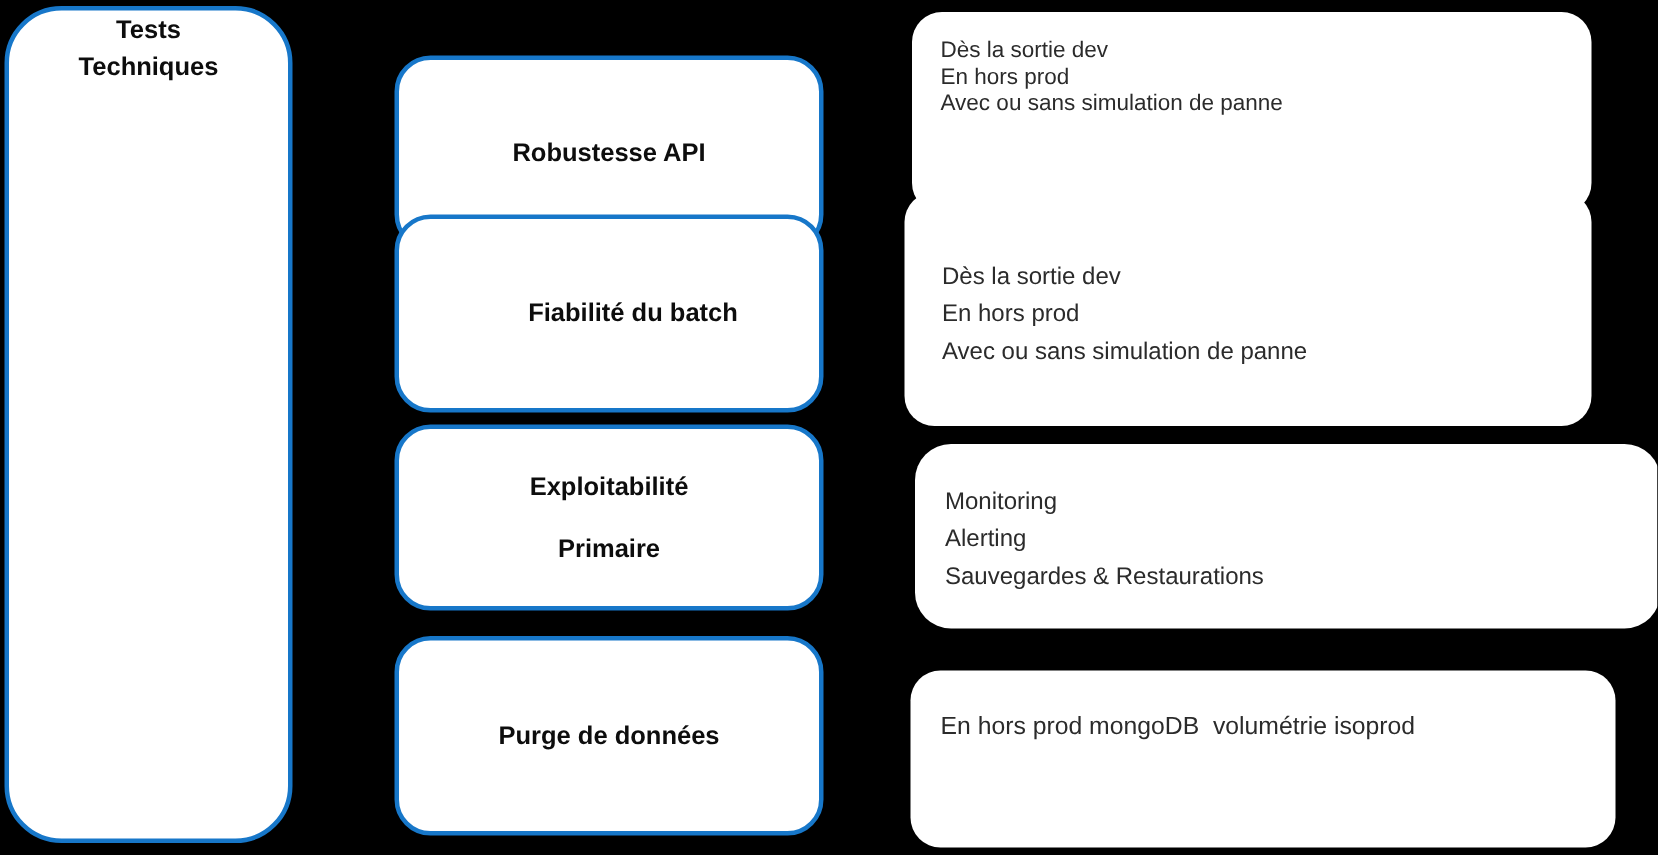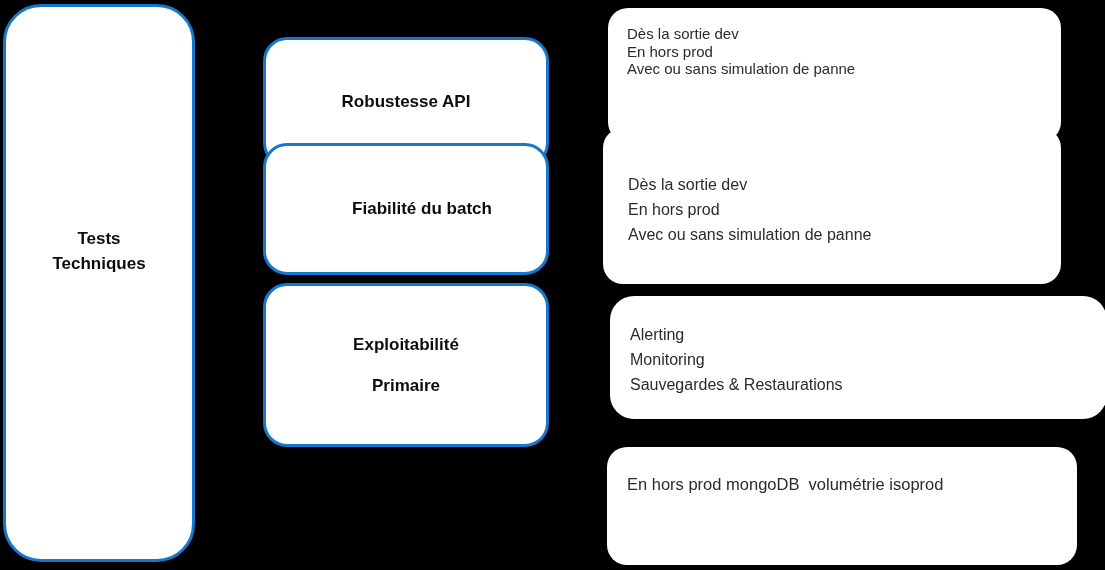--- a/index.html
+++ b/index.html
@@ -22,21 +22,21 @@
 
   
   .left-box {
     position: absolute;
     left: 3px; top: 4px;
     width: 192px; height: 558px;
     background: var(--fill);
     border: 3px solid var(--blue);
     border-radius: 38px;
     display: flex;
-    align-items: center;
+    align-items: flex-start;
     justify-content: center;
     padding-bottom: 64px;
   }
   .left-title {
     font-weight: bold;
     font-size: 17px;
     line-height: 25px;
     text-align: center;
     color: var(--heading);
     white-space: pre-line;
@@ -50,21 +50,21 @@
     background: var(--fill);
     border: 3px solid var(--blue);
     border-radius: 24px;
     display: flex;
     flex-direction: column;
     align-items: center;
     justify-content: center;
   }
   .mid-1 { top: 3px;   height: 130px; margin-top: 34px; }
   .mid-2 { top: 143px; height: 132px; padding-left: 32px; }
-  .mid-3 { top: 283px; height: 164px; gap: 21px; }
+  .mid-3 { top: 283px; height: 124px; gap: 21px; }
   .mid-4 { top: 424px; height: 133px; }
   .mid-label {
     font-weight: bold;
     font-size: 17px;
     color: var(--heading);
     text-align: center;
     white-space: pre-wrap;
   }
 
   
@@ -96,36 +96,39 @@
 
   <div class="mid-box mid-2">
     <div class="mid-label">Fiabilité du batch</div>
   </div>
 
   <div class="mid-box mid-3">
     <div class="mid-label">Exploitabilité</div>
     <div class="mid-label">Primaire</div>
   </div>
 
+  <div class="mid-box mid-4">
+    <div class="mid-label">Purge de données</div>
+  </div>
 
   <div class="right-box r1">
     <div class="detail-line">Dès la sortie dev</div>
     <div class="detail-line">En hors prod</div>
     <div class="detail-line">Avec ou sans simulation de panne</div>
   </div>
 
   <div class="right-box r2">
     <div class="detail-line">Dès la sortie dev</div>
     <div class="detail-line">En hors prod</div>
     <div class="detail-line">Avec ou sans simulation de panne</div>
   </div>
 
   <div class="right-box r3">
+    <div class="detail-line">Monitoring</div>
     <div class="detail-line">Alerting</div>
-    <div class="detail-line">Monitoring</div>
     <div class="detail-line">Sauvegardes &amp; Restaurations</div>
   </div>
 
   <div class="right-box r4">
     <div class="detail-line">En hors prod mongoDB  volumétrie isoprod</div>
   </div>
 
 </div>
 
 </body></html>

